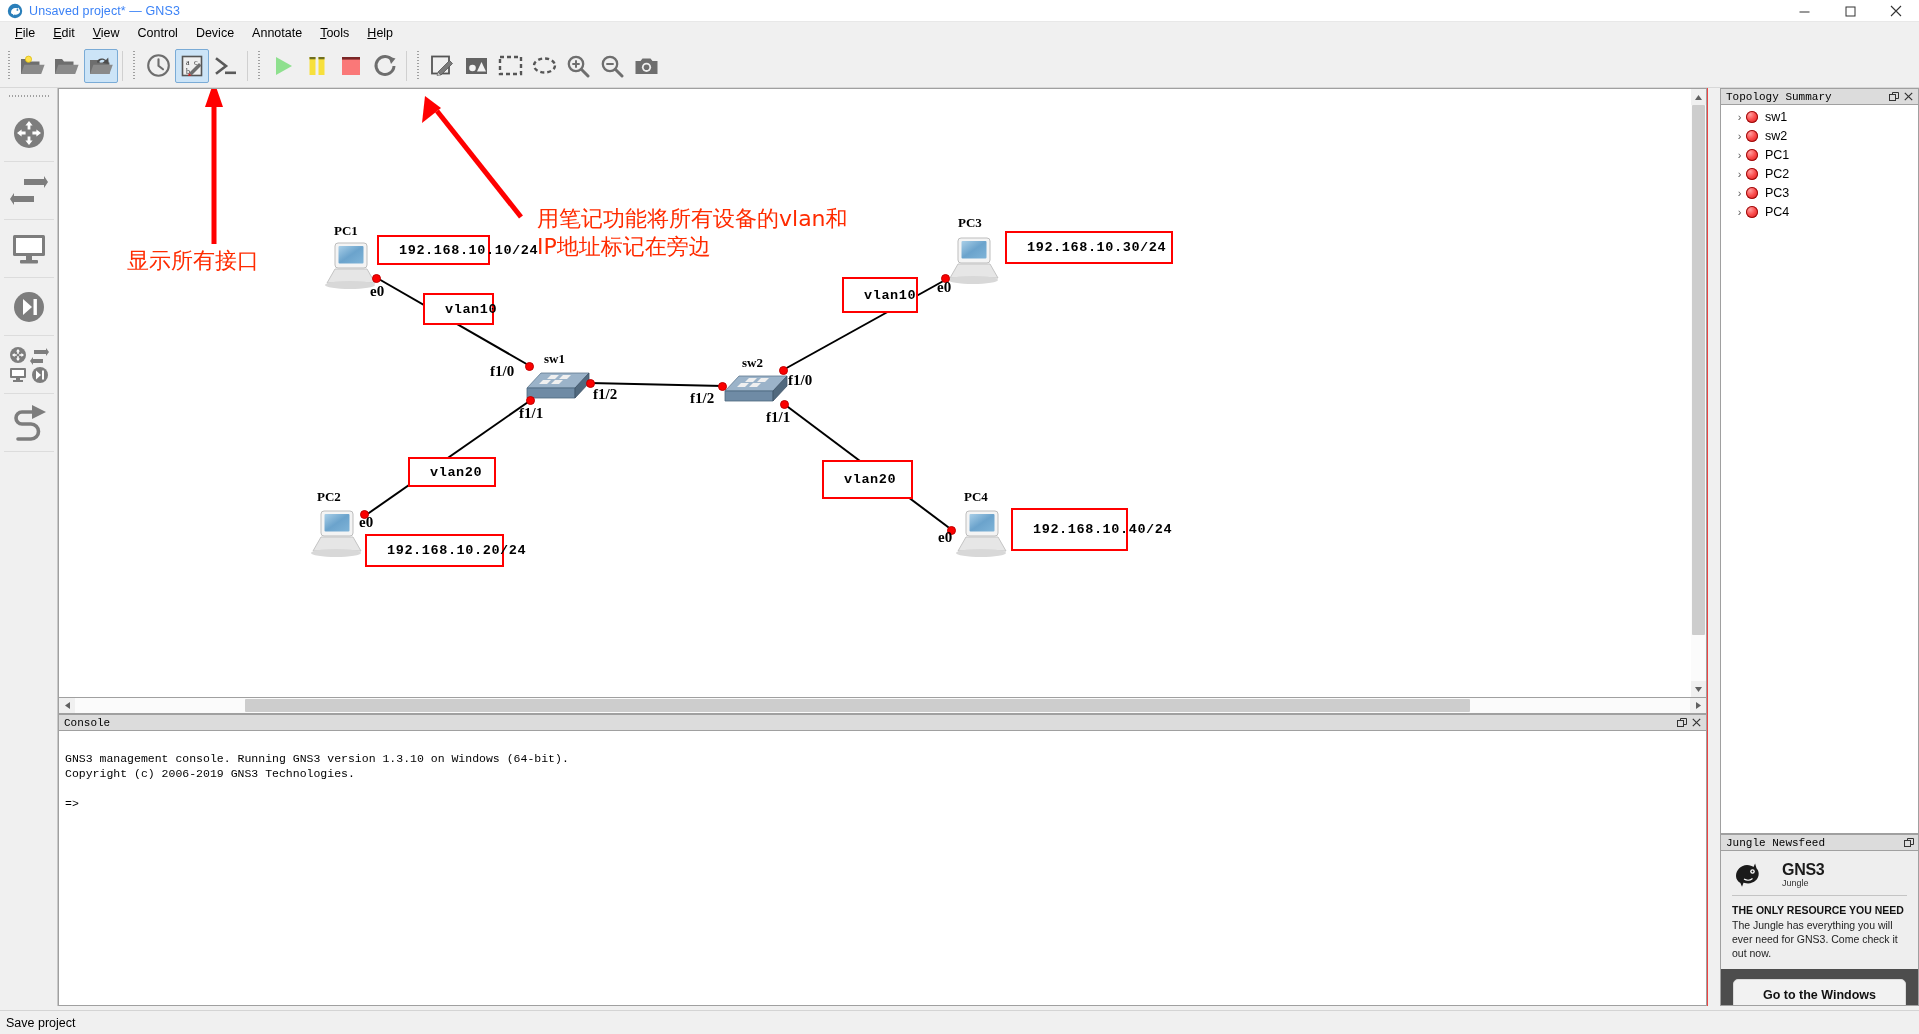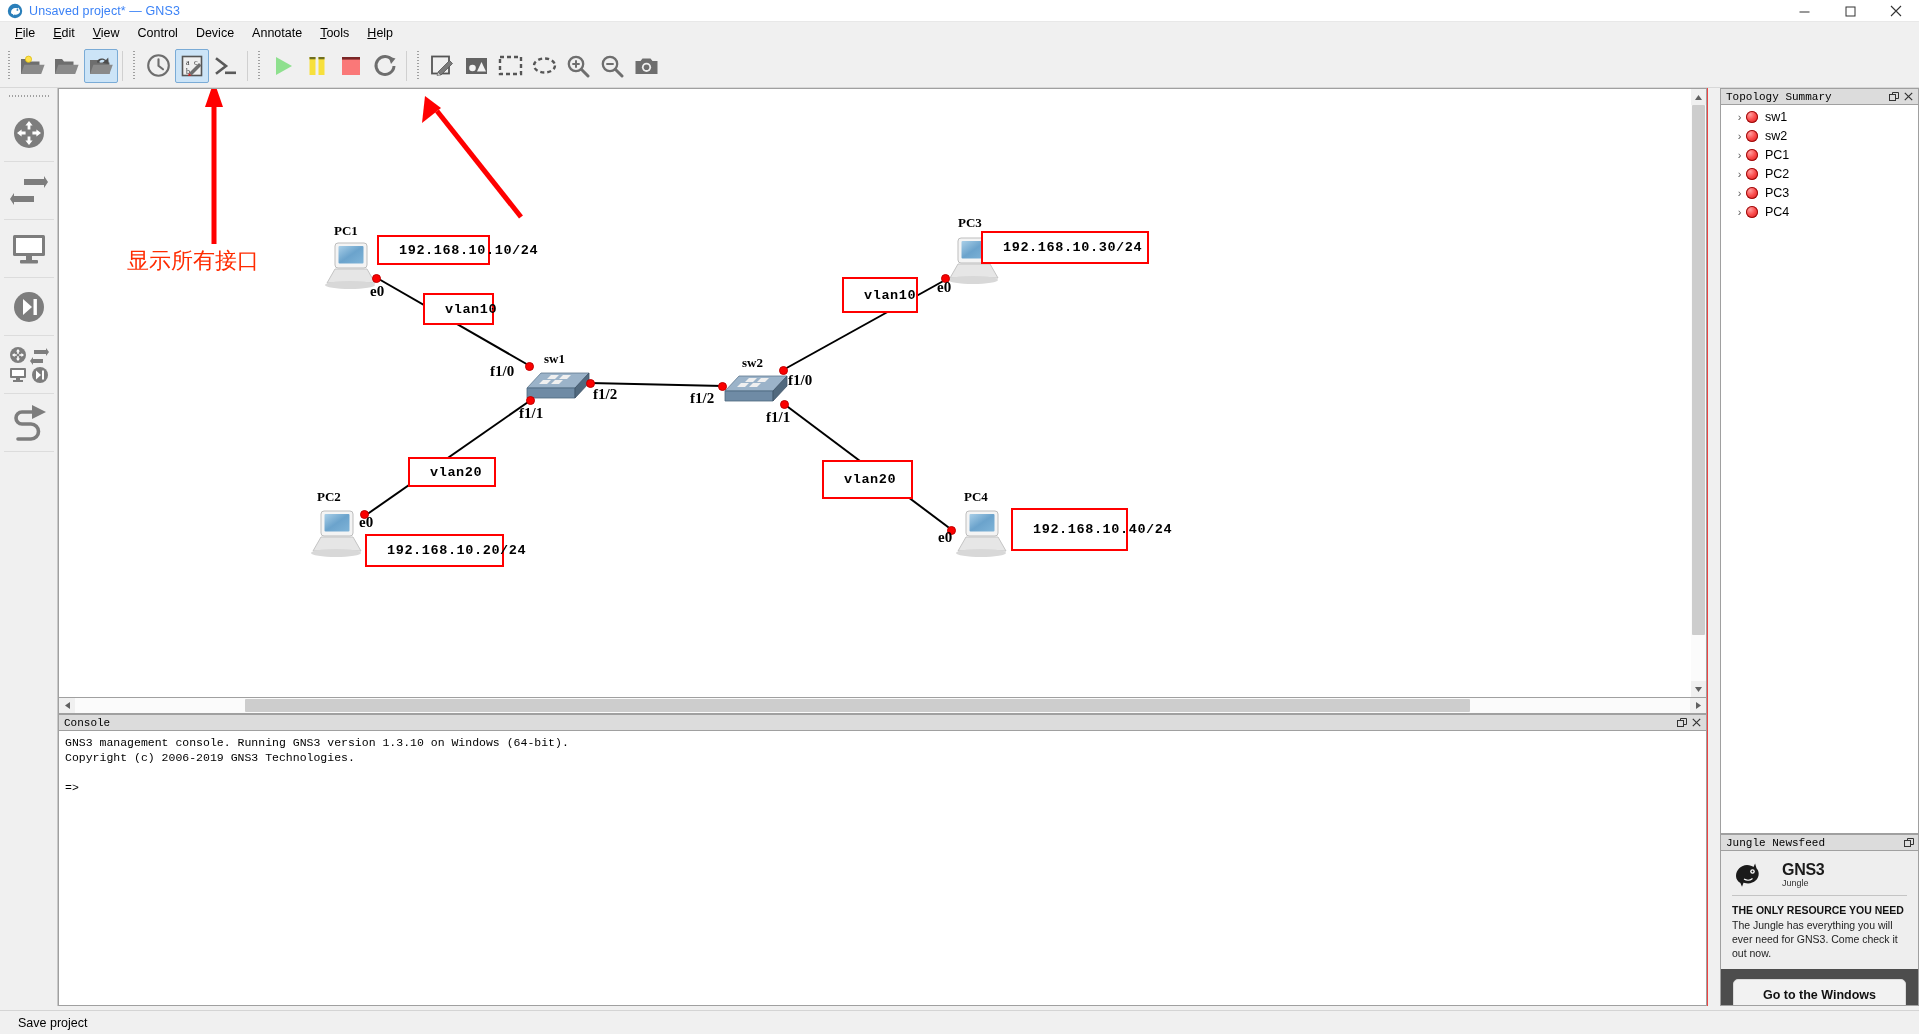--- a/index.html
+++ b/index.html
@@ -187,21 +187,21 @@
     flex: none;
   }
   #console-body {
     flex: 1 1 auto;
     background: #ffffff;
     border: 1px solid #a0a0a0;
     border-top: none;
     font-family: "Liberation Mono", monospace;
     font-size: 11.5px;
     line-height: 15px;
-    padding: 4px 6px;
+    padding: 20px 6px;
     white-space: pre;
     overflow: hidden;
     color: #000;
   }
 
   
   #rightdock {
     width: 212px; flex: none;
     display: flex; flex-direction: column;
     background: #f0f0f0;
@@ -275,21 +275,21 @@
     border: 1px solid #dadada;
   }
 
   
   #statusbar {
     position: absolute; bottom: 0; left: 0;
     width: 1919px; height: 24px;
     background: #f0f0f0;
     border-top: 1px solid #d4d4d4;
     display: flex; align-items: center;
-    padding-left: 18px;
+    padding-left: 6px;
     font-size: 12.5px;
   }
 
   
   .node { position: absolute; }
   .node-label {
     position: absolute;
     font-family: "Liberation Serif", serif;
     font-weight: bold;
     font-size: 13px;
@@ -716,26 +716,28 @@
         <div class="iface-label" style="left:631px;top:301px;">f1/2</div>
         <div class="port-dot" style="left:720px;top:277px;"></div>
         <div class="iface-label" style="left:729px;top:283px;">f1/0</div>
         <div class="port-dot" style="left:721px;top:311px;"></div>
         <div class="iface-label" style="left:707px;top:320px;">f1/1</div>
 
         <div class="note-box" style="left:318px;top:146px;width:113px;height:30px;">192.168.10.10/24</div>
         <div class="note-box" style="left:364px;top:204px;width:71px;height:32px;">vlan10</div>
         <div class="note-box" style="left:306px;top:445px;width:139px;height:33px;">192.168.10.20/24</div>
         <div class="note-box" style="left:349px;top:368px;width:88px;height:30px;">vlan20</div>
-        <div class="note-box" style="left:922px;top:142px;width:168px;height:33px;">192.168.10.30/24</div>
+        <div class="note-box" style="left:946px;top:142px;width:168px;height:33px;">192.168.10.30/24</div>
         <div class="note-box" style="left:783px;top:188px;width:76px;height:36px;">vlan10</div>
         <div class="note-box" style="left:952px;top:419px;width:117px;height:43px;">192.168.10.40/24</div>
         <div class="note-box" style="left:763px;top:371px;width:91px;height:39px;">vlan20</div>
 
         <div class="cn-note" style="left:68px;top:158px;">显示所有接口</div>
+        <div class="cn-note" style="left:478px;top:116px;">用笔记功能将所有设备的vlan和
+IP地址标记在旁边</div>
 
       </div>
 
       <div class="vscroll">
         <div class="sb-arrow">
           <svg width="7" height="5" viewBox="0 0 7 5">
               <path d="M3.5 0 L7 5 H0 Z" fill="#606060"></path>
             </svg>
         </div>
         <div class="sb-track">

